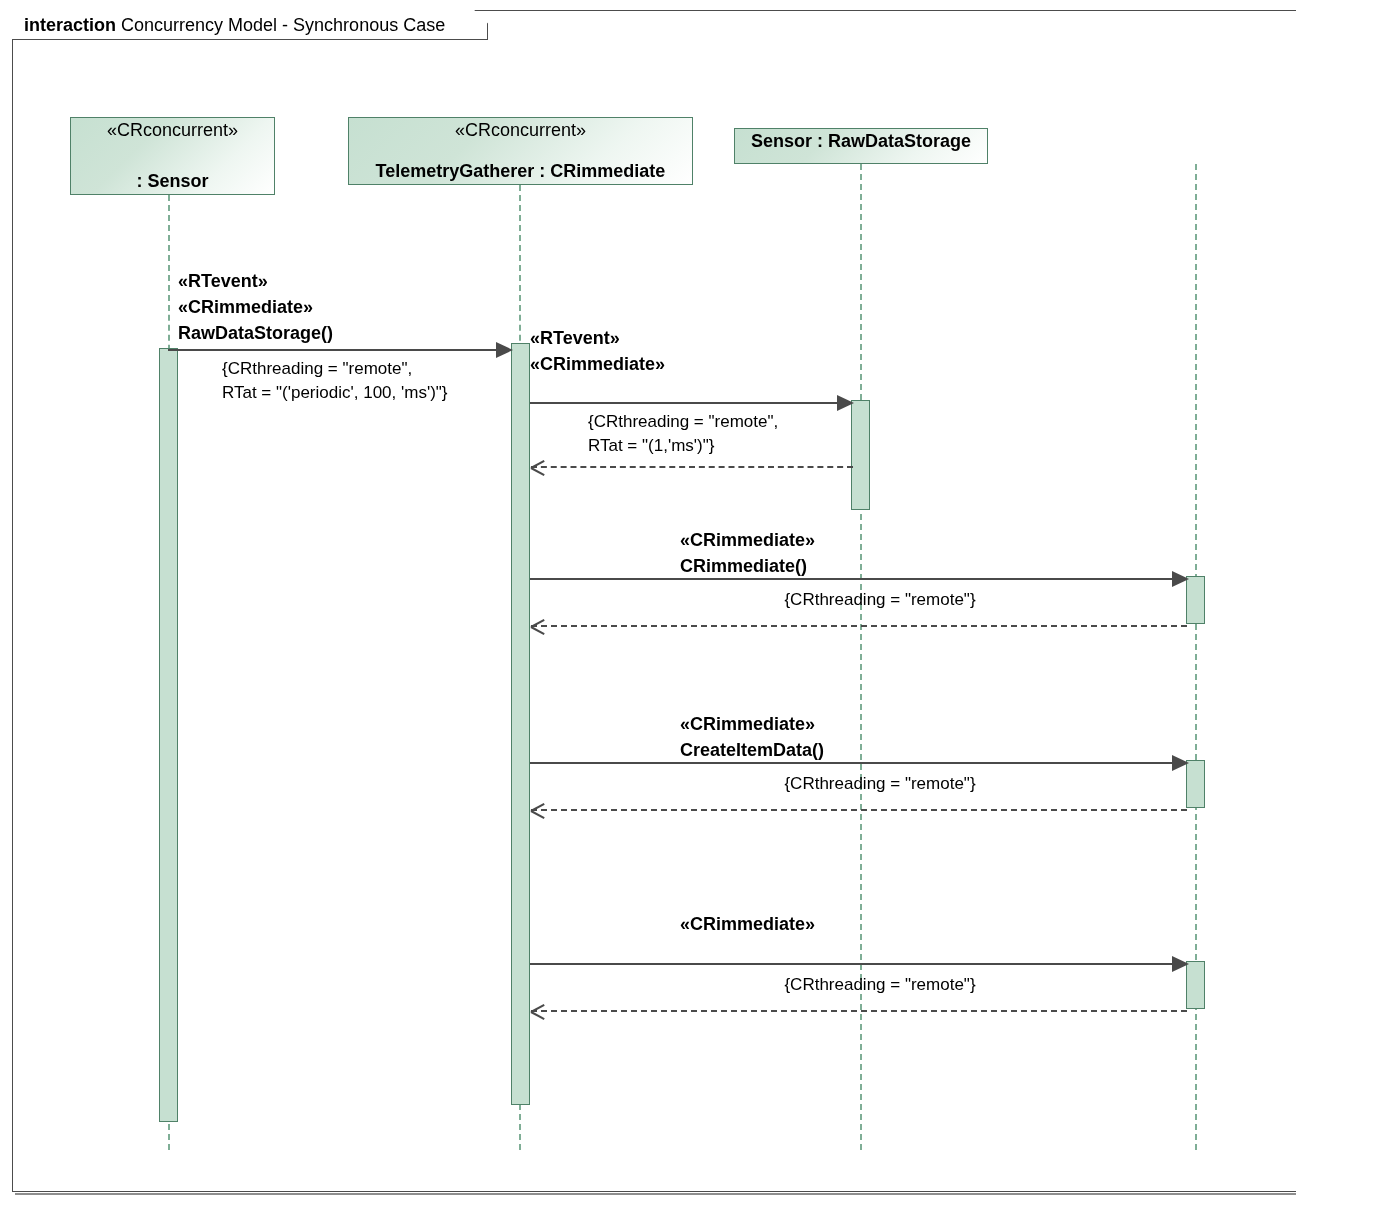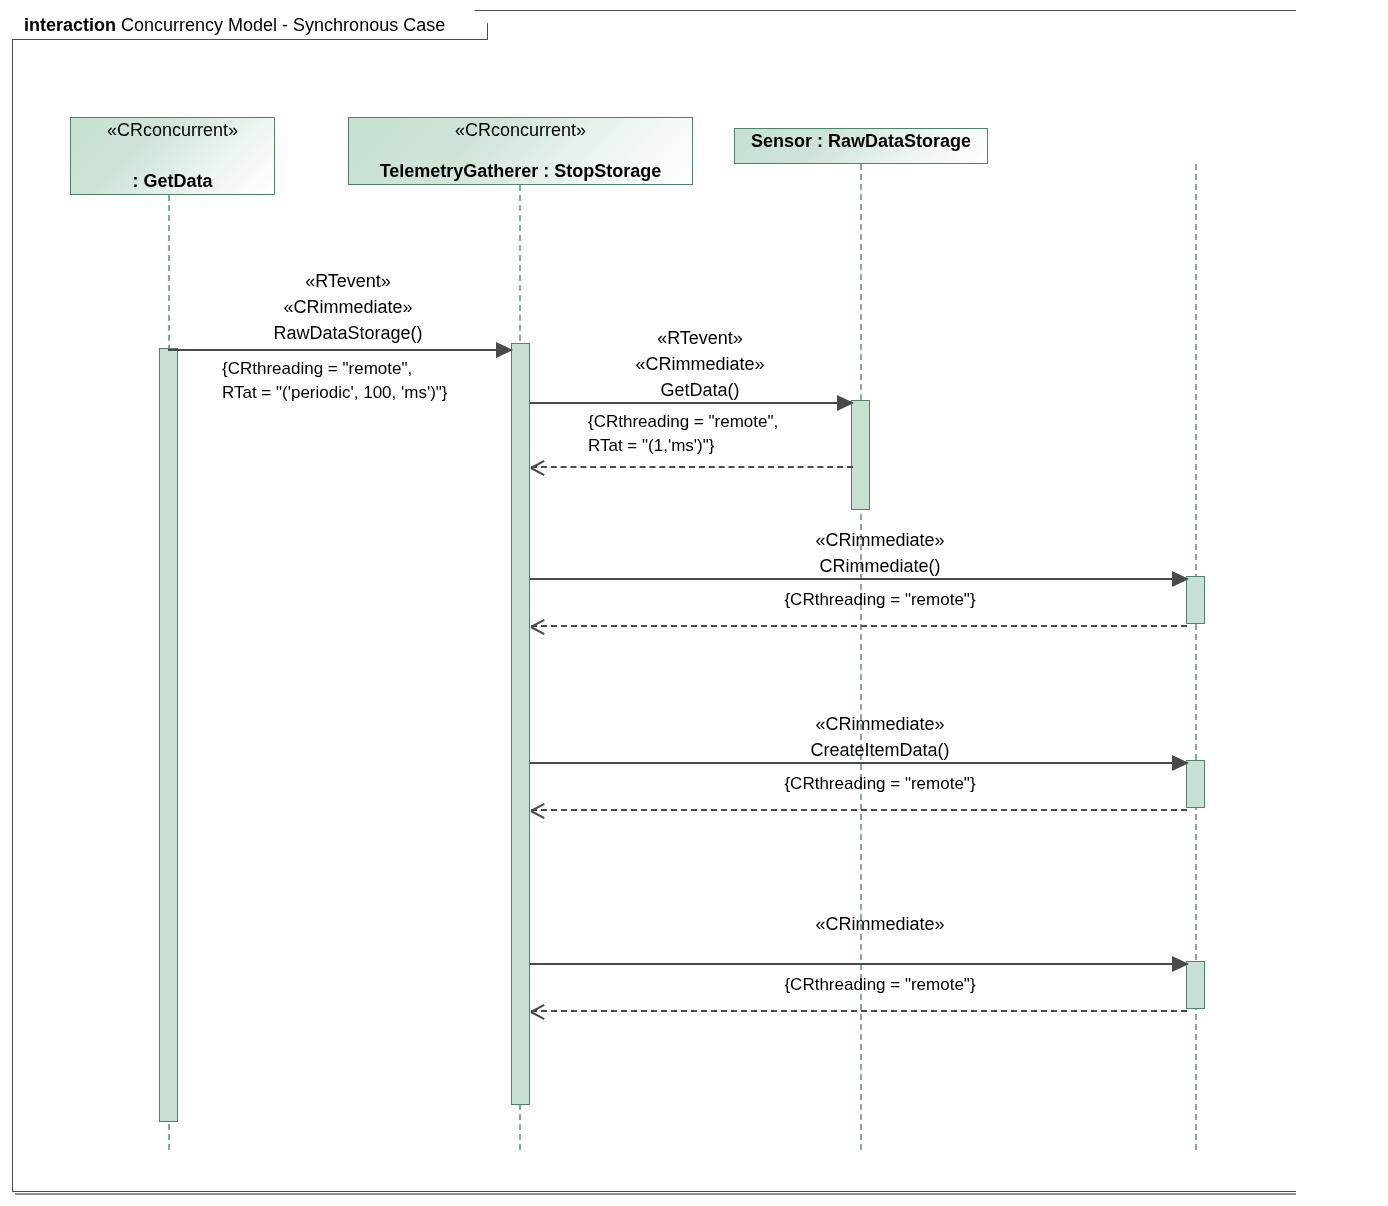--- a/index.html
+++ b/index.html
@@ -156,25 +156,25 @@
     height: 0;
     border-top: 2px solid #4a4a4a;
     transform-origin: 0 50%;
   }
   .arrow-open::before { transform: rotate(-28deg); }
   .arrow-open::after  { transform: rotate(28deg); }
 
   
   .msg-label {
     position: absolute;
-    text-align: center;
     color: #000000;
     font-size: 18px;
     line-height: 1.45;
     white-space: nowrap;
+    font-weight: bold;
   }
   .msg-constraint {
     position: absolute;
     color: #000000;
     font-size: 17px;
     line-height: 1.42;
     white-space: nowrap;
   }
   .msg-constraint.centered { text-align: center; }
   .msg-constraint.left { text-align: left; }
@@ -187,26 +187,26 @@
   <div class="frame-shadow"></div>
   <div class="frame"></div>
 
   <div class="frame-tab">
     <span class="kw">interaction</span>
     <span class="ttl">Concurrency Model - Synchronous Case</span>
   </div>
 
   <div class="head" style="left:70px; top:117px; width:205px; height:78px;">
     <div class="stereo">«CRconcurrent»</div>
-    <div class="nm">: GetData</div>
+    <div class="nm">: Sensor</div>
   </div>
 
   <div class="head" style="left:348px; top:117px; width:345px; height:68px;">
     <div class="stereo">«CRconcurrent»</div>
-    <div class="nm">TelemetryGatherer : StopStorage</div>
+    <div class="nm">TelemetryGatherer : CRimmediate</div>
   </div>
 
   <div class="head" style="left:734px; top:128px; width:254px; height:36px;">
     <div class="nm">Sensor : RawDataStorage</div>
   </div>
 
 
   <div class="lifeline" style="left:168px; top:195px; height:955px;"></div>
   <div class="lifeline" style="left:519px; top:185px; height:965px;"></div>
   <div class="lifeline" style="left:860px; top:164px; height:986px;"></div>
@@ -232,21 +232,20 @@
   <div class="msg-line" style="left:168px; top:349px; width:334px;"></div>
   <div class="arrow-filled" style="left:496px; top:342px;"></div>
   <div class="msg-constraint left" style="left:222px; top:357px;">
     <div>{CRthreading = "remote",</div>
     <div>RTat = "('periodic', 100, 'ms')"}</div>
   </div>
 
   <div class="msg-label" style="left:530px; top:325px; width:340px;">
     <div>«RTevent»</div>
     <div>«CRimmediate»</div>
-    <div>GetData()</div>
   </div>
   <div class="msg-line" style="left:530px; top:402px; width:313px;"></div>
   <div class="arrow-filled" style="left:837px; top:395px;"></div>
   <div class="msg-constraint left" style="left:588px; top:410px;">
     <div>{CRthreading = "remote",</div>
     <div>RTat = "(1,'ms')"}</div>
   </div>
 
   <div class="msg-line dashed" style="left:531px; top:466px; width:322px;"></div>
   <div class="arrow-open" style="left:531px; top:460px;"></div>

